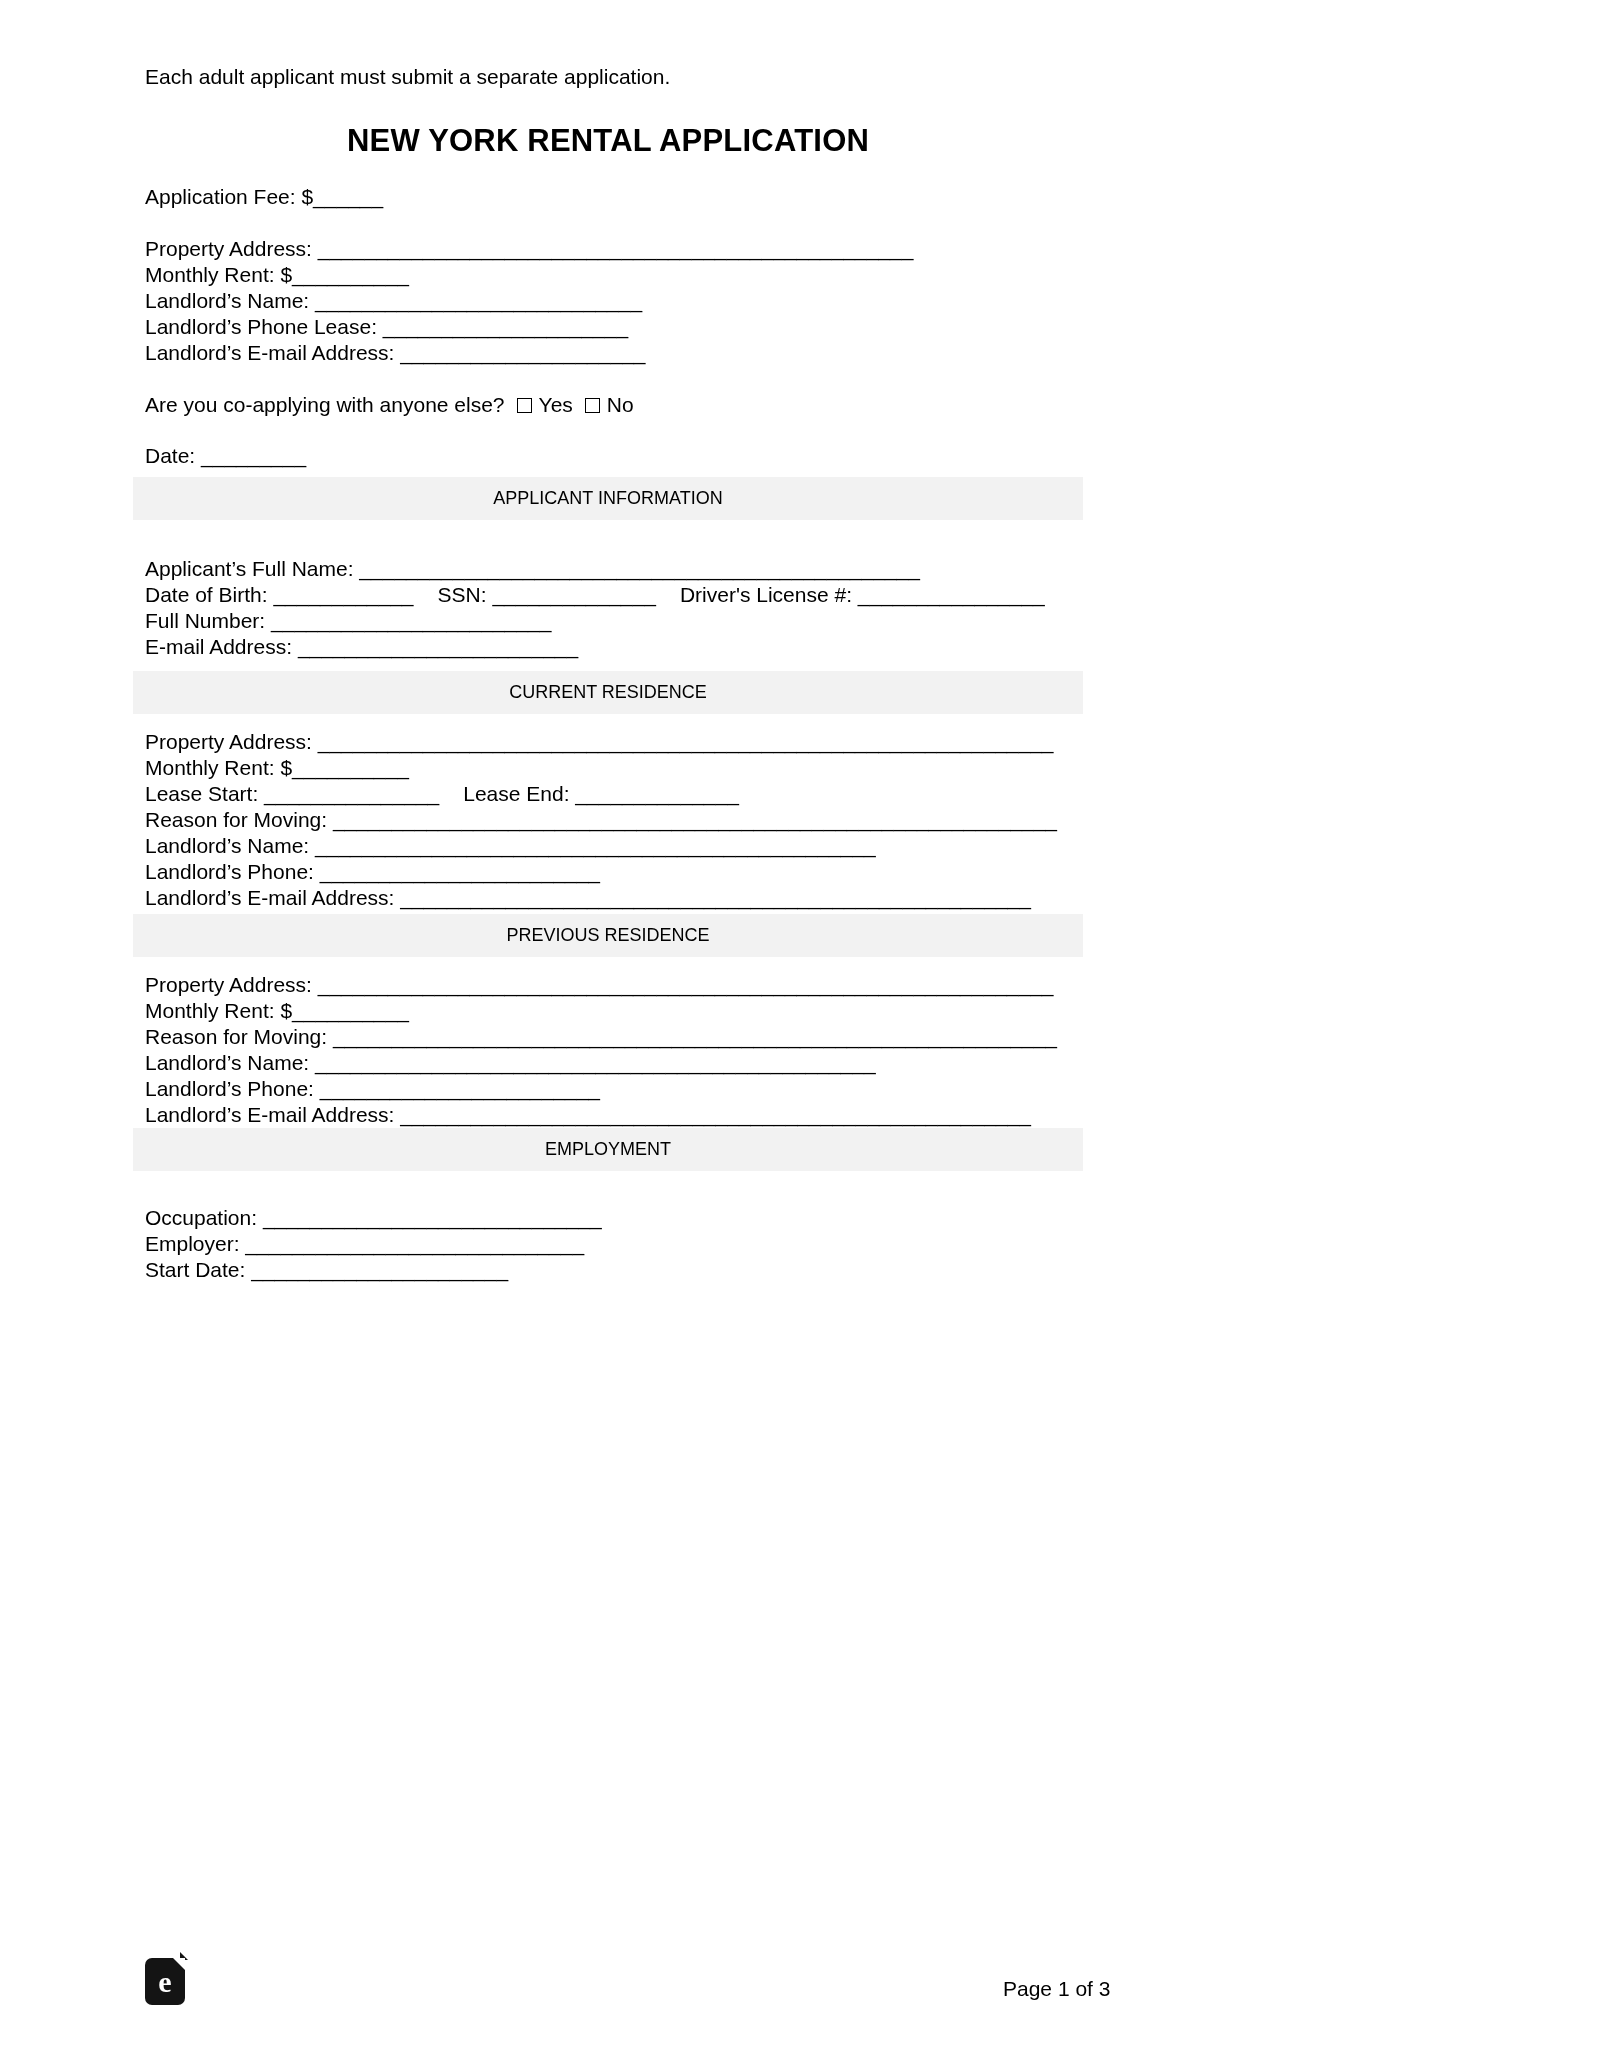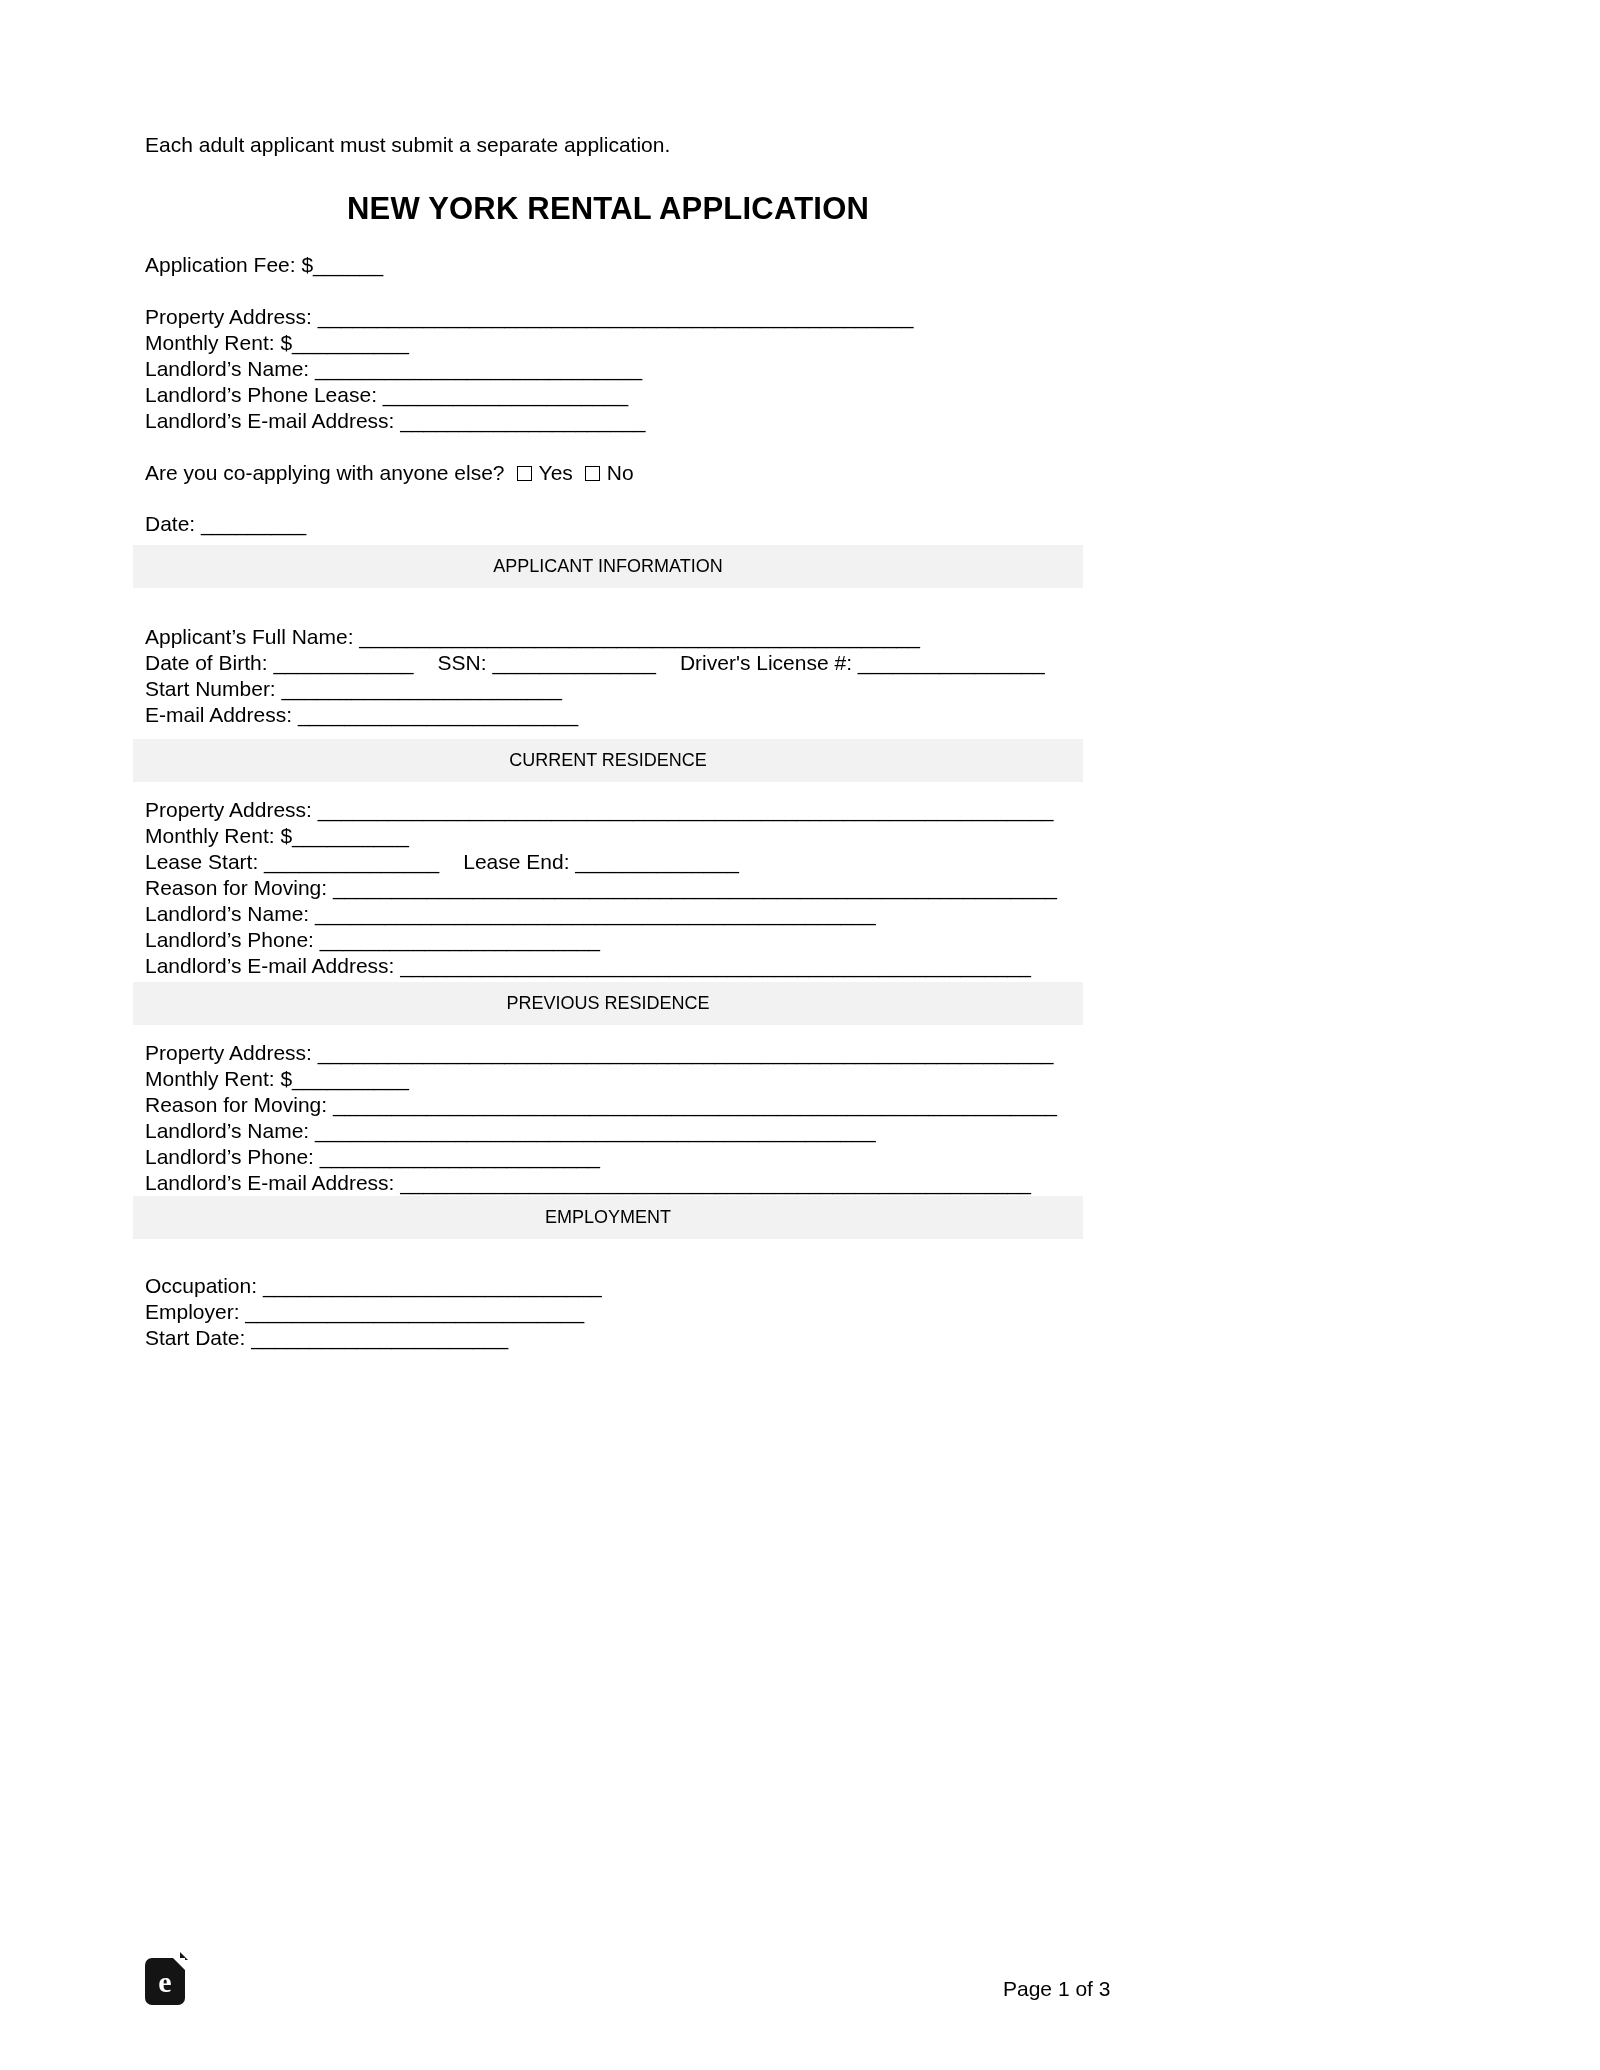--- a/index.html
+++ b/index.html
@@ -12,23 +12,23 @@
   body{
     width:1600px;height:2070px;
     background:#ffffff;
     position:relative;
     overflow:hidden;
     font-family:"Liberation Sans","DejaVu Sans",sans-serif;
     color:var(--text-color,#000);
   }
   .content{
     position:absolute;
-    left:133px;top:16px;
+    left:133px;top:0;
     width:950px;
-    padding-top:116px;
+    padding-top:64px;
   }
   p{margin:0;}
   .line{
     font-size:21px;
     line-height:26px;
     margin-left:12px;
     white-space:nowrap;
   }
   .title{
     margin:32px 0 0 0;
@@ -131,21 +131,21 @@
 
   <p class="line dateline">Date: _________</p>
 
   <div class="section-bar">
     <span>APPLICANT INFORMATION</span>
   </div>
 
   <div class="group group-applicant">
     <p class="line">Applicant’s Full Name: ________________________________________________</p>
     <p class="line"><span class="seg">Date of Birth: ____________</span><span class="seg">SSN: ______________</span><span class="seg seg-last">Driver's License #: ________________</span></p>
-    <p class="line">Start Number: ________________________</p>
+    <p class="line">Full Number: ________________________</p>
     <p class="line">E-mail Address: ________________________</p>
   </div>
 
   <div class="section-bar bar-current">
     <span>CURRENT RESIDENCE</span>
   </div>
 
   <div class="group group-residence">
     <p class="line">Property Address: _______________________________________________________________</p>
     <p class="line">Monthly Rent: $__________</p>

